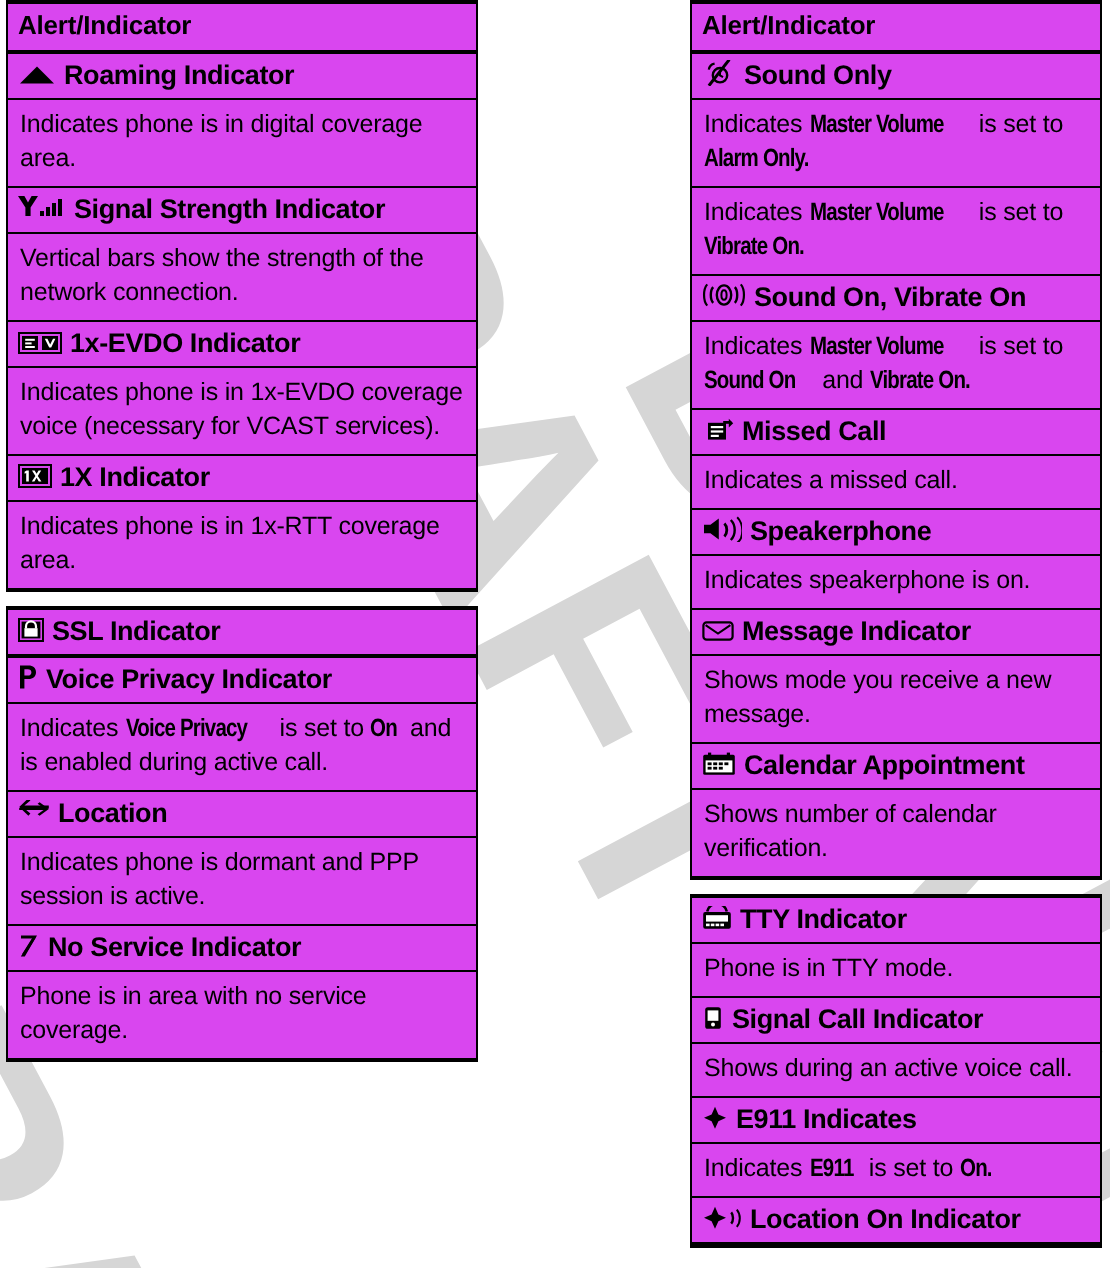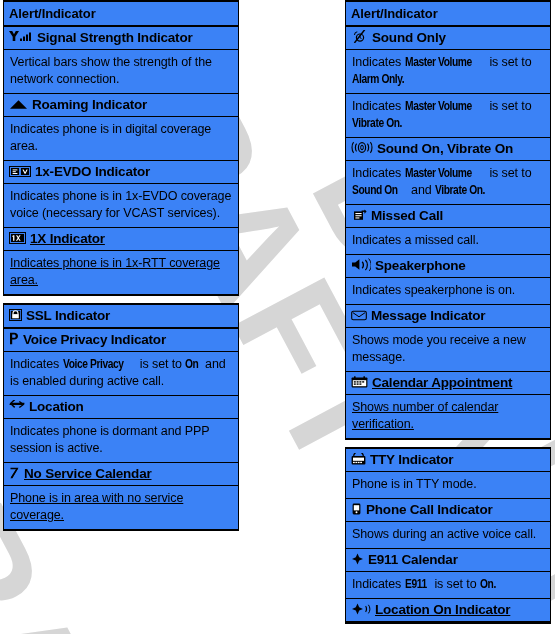--- a/index.html
+++ b/index.html
@@ -48,33 +48,33 @@
     top: 0;
   }
   #col-left  { left: 3px;   width: 236px; }
   #col-right { left: 345px; width: 206px; }
 
   
   .tbl {
     border: 1px solid #000;
     border-top-width: 2px;
     border-bottom-width: 2px;
-    background: #3b82f6;
+    background: #d946ef;
     box-sizing: border-box;
     width: 100%;
   }
   .tbl + .tbl { margin-top: 7px; }
 
   .hdr-row,
   .row {
     border-bottom: 1px solid #000;
     box-sizing: border-box;
   }
   .tbl > .row:last-child,
-  .tbl > .hdr-row:last-child { border-bottom: none; text-decoration: underline; }
+  .tbl > .hdr-row:last-child { border-bottom: none; }
 
   .hdr-row {
     padding: 2px 5px 3px 5px;
     border-bottom-width: 2px;
   }
   .hdr-label {
     font-size: 13px;
     font-weight: bold;
     color: #000;
     line-height: 15px;
@@ -125,34 +125,34 @@
   <div class="wm wm1">DRAFT</div>
   <div class="wm wm2">DRAFT</div>
   <div class="wm wm3">DRAFT</div>
 </div>
 
 <div id="page">
   <div class="column" id="col-left">
       <div class="tbl">
         <div class="hdr-row"><span class="hdr-label">Alert/Indicator</span></div>
         <div class="row">
+          <div class="row-title"><span class="ico"><svg width="19" height="11" viewBox="0 0 19 11">
+                <path d="M9.5 1.2 18 9.8H1z" fill="#000"></path>
+              </svg></span><span>Roaming Indicator</span></div>
+          <div class="row-desc">Indicates phone is in digital coverage area.</div>
+        </div>
+        <div class="row">
           <div class="row-title"><span class="ico"><svg width="24" height="13" viewBox="0 0 24 13">
                 <path d="M0 1h3.2L5 4.2 6.8 1H10L6.3 6.7V11H3.7V6.7z" fill="#000"></path>
                 <rect x="11" y="8.5" width="2" height="2.5" fill="#000"></rect>
                 <rect x="14" y="6.5" width="2" height="4.5" fill="#000"></rect>
                 <rect x="17" y="4.5" width="2" height="6.5" fill="#000"></rect>
                 <rect x="20" y="2.5" width="2" height="8.5" fill="#000"></rect>
               </svg></span><span>Signal Strength Indicator</span></div>
           <div class="row-desc">Vertical bars show the strength of the network connection.</div>
-        </div>
-        <div class="row">
-          <div class="row-title"><span class="ico"><svg width="19" height="11" viewBox="0 0 19 11">
-                <path d="M9.5 1.2 18 9.8H1z" fill="#000"></path>
-              </svg></span><span>Roaming Indicator</span></div>
-          <div class="row-desc">Indicates phone is in digital coverage area.</div>
         </div>
         <div class="row">
           <div class="row-title"><span class="ico"><svg width="22" height="11" viewBox="0 0 22 11">
                 <rect x="0.5" y="0.5" width="21" height="10" fill="none" stroke="#000"></rect>
                 <rect x="2" y="2" width="8" height="7" fill="#000"></rect>
                 <rect x="12" y="2" width="8" height="7" fill="#000"></rect>
                 <rect x="3.6" y="3.4" width="4.8" height="1" fill="#fff"></rect>
                 <rect x="3.6" y="5.2" width="3.2" height="1" fill="#fff"></rect>
                 <rect x="3.6" y="7" width="4.8" height="1" fill="#fff"></rect>
                 <path d="M13.4 3.4h1.3l1.4 2.9 1.4-2.9h1.2l-2.1 4.4h-1z" fill="#fff"></path>
@@ -189,21 +189,21 @@
                 <path d="M0.6 4.2h12.2l-3-2.6 1-1.1L15.4 4.9l-4.6 4.4-1-1.1 3-2.6H0.6z" fill="#000" opacity="0"></path>
                 <path d="M15.4 4.2H3.2l3-2.6-1-1.1L0.6 4.9l4.6 4.4 1-1.1-3-2.6h12.2z" fill="#000" transform="translate(0,-1.4)"></path>
                 <path d="M0.6 8.4h12.2l-3-2.6 1-1.1 4.6 4.4-4.6 4.4-1-1.1 3-2.6H0.6z" fill="#000" transform="translate(0,-2.6) scale(1,0.78)"></path>
               </svg></span><span>Location</span></div>
           <div class="row-desc">Indicates phone is dormant and PPP session is active.</div>
         </div>
         <div class="row">
           <div class="row-title"><span class="ico"><svg width="11" height="12" viewBox="0 0 11 12">
                 <path d="M1.5 0.8h8L3.4 11.2h-2L7.2 2.2H1.5z" fill="#000"></path>
                 <rect x="0.2" y="5.2" width="10.6" height="1.4" fill="#000" transform="rotate(-58 5.5 5.9)"></rect>
-              </svg></span><span>No Service Calendar</span></div>
+              </svg></span><span>No Service Indicator</span></div>
           <div class="row-desc">Phone is in area with no service coverage.</div>
         </div>
       </div>
     </div>
   <div class="column" id="col-right">
       <div class="tbl">
         <div class="hdr-row"><span class="hdr-label">Alert/Indicator</span></div>
         <div class="row">
           <div class="row-title"><span class="ico"><svg width="17" height="13" viewBox="0 0 17 13">
                 <circle cx="9" cy="7.6" r="3.6" fill="none" stroke="#000" stroke-width="1.2"></circle>
@@ -282,27 +282,27 @@
                 <rect x="9.2" y="8.8" width="1.8" height="1.3" fill="#fff"></rect>
                 <path d="M2.6 2.8a5 5 0 0 1 9.8 0" fill="none" stroke="#000" stroke-width="1.3"></path>
               </svg></span><span>TTY Indicator</span></div>
           <div class="row-desc">Phone is in TTY mode.</div>
         </div>
         <div class="row">
           <div class="row-title"><span class="ico"><svg width="11" height="12" viewBox="0 0 11 12">
                 <rect x="1.6" y="0.6" width="7.8" height="10.8" rx="1.3" fill="#000"></rect>
                 <rect x="2.8" y="2.2" width="5.4" height="5.2" fill="#fff"></rect>
                 <circle cx="5.5" cy="9.2" r="1" fill="#fff"></circle>
-              </svg></span><span>Phone Call Indicator</span></div>
+              </svg></span><span>Signal Call Indicator</span></div>
           <div class="row-desc">Shows during an active voice call.</div>
         </div>
         <div class="row">
           <div class="row-title"><span class="ico"><svg width="13" height="12" viewBox="0 0 13 12">
                 <path d="M6.5 0.4 8.2 4.2 12 5.9 8.2 7.6 6.5 11.4 4.8 7.6 1 5.9 4.8 4.2z" fill="#000"></path>
-              </svg></span><span>E911 Calendar</span></div>
+              </svg></span><span>E911 Indicates</span></div>
           <div class="row-desc"><span>Indicates </span><span class="cond">E911</span><span> is set to </span><span class="cond">On.</span></div>
         </div>
         <div class="row">
           <div class="row-title"><span class="ico"><svg width="20" height="12" viewBox="0 0 20 12">
                 <path d="M6.5 0.4 8.2 4.2 12 5.9 8.2 7.6 6.5 11.4 4.8 7.6 1 5.9 4.8 4.2z" fill="#000"></path>
                 <path d="M14.6 3.2c1.2 1.4 1.2 4.2 0 5.6" fill="none" stroke="#000" stroke-width="1.2"></path>
                 <path d="M17.4 1.8c2 2.4 2 6.2 0 8.6" fill="none" stroke="#000" stroke-width="1"></path>
               </svg></span><span>Location On Indicator</span></div>
         </div>
       </div>

